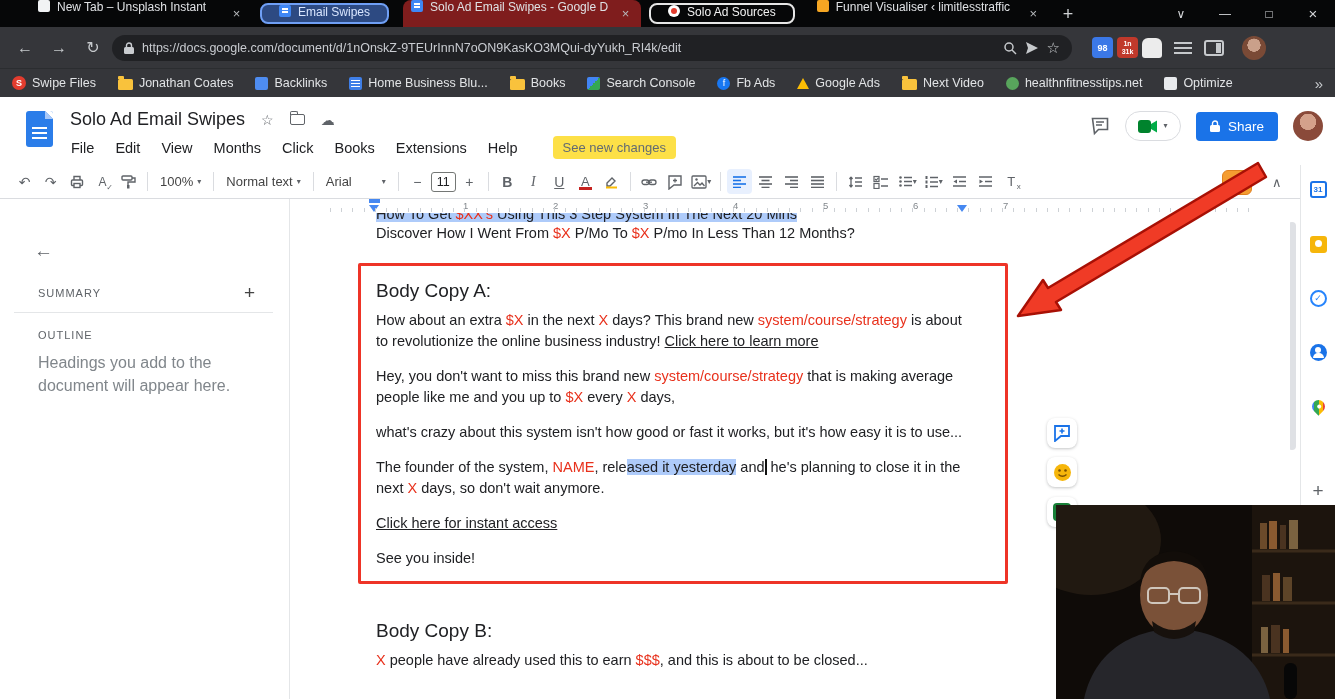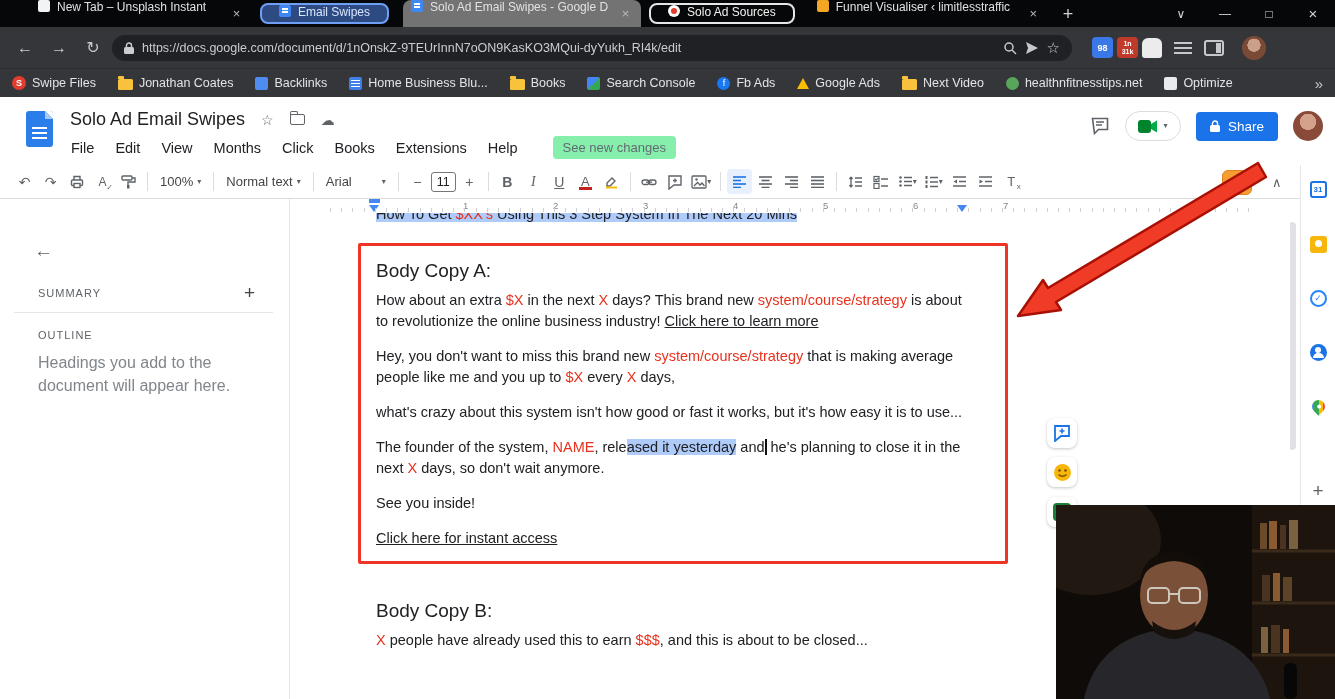--- a/index.html
+++ b/index.html
@@ -8,21 +8,21 @@
   .ic{font-style:normal;display:inline-flex;align-items:center;justify-content:center;line-height:1}
   .ic-back::before{content:"←"} .ic-fwd::before{content:"→"} .ic-reload::before{content:"↻"}
   .ic-star::before{content:"☆"} .ic-close::before{content:"×"} .ic-chevd::before{content:"∨"}
   .ic-min::before{content:"—"} .ic-max::before{content:"□"} .ic-plus::before{content:"+"}
   .ic-caret::before{content:"▾"} .ic-collapse::before{content:"∧"} .ic-undo::before{content:"↶"}
   .ic-redo::before{content:"↷"} .ic-cloud::before{content:"☁"} .ic-overflow::before{content:"»"}
 
   
   .titlebar{position:absolute;left:0;top:0;width:1335px;height:27px;background:#060708;display:flex;align-items:center;padding-left:30px}
   .tab{display:flex;height:27px;padding:0 8px;border-radius:8px 8px 0 0;color:#dfe1e4;font-size:12px;white-space:nowrap;overflow:hidden}
-  .tab-active{background:#737373}
+  .tab-active{background:#7f1d1d}
   .tab-grp{height:21px;border-radius:8px;margin:0 8px;padding:0 17px}
   .tab-grp-blue{border:2px solid #6f9ff5;background:#2d4a82;color:#d9e6ff}
   .tab-grp-white{border:2px solid #e6e6e6;color:#f2f2f2}
   .tablabel{overflow:hidden;text-overflow:ellipsis;flex:1}
   .tabx{margin-left:8px;color:#b7babd;font-size:13px;width:15px;flex:0 0 auto}
   .fav{width:12px;height:12px;border-radius:2px;margin-right:7px;position:relative;flex:0 0 auto}
   .fav-white{background:#f1f3f4}
   .fav-doc{background:#3f87f5}
   .fav-doc::after{content:"";position:absolute;left:3px;top:3px;width:6px;height:1.5px;background:#fff;box-shadow:0 3px 0 #fff}
   .fav-target{background:#fff;border-radius:50%}
@@ -70,21 +70,21 @@
   .docsicon{position:absolute;left:26px;top:14px;width:27px;height:36px;background:#2b7de9;border-radius:3px}
   .docsicon::before{content:"";position:absolute;right:0;top:0;border-left:8px solid #a8c8f8;border-top:8px solid #fff;border-radius:0 3px 0 0}
   .docsicon::after{content:"";position:absolute;left:6px;top:16px;width:15px;height:2px;background:#fff;box-shadow:0 5px 0 #fff,0 10px 0 #fff}
   .doctitle-row{position:absolute;left:70px;top:12px;display:flex;align-items:center;gap:16px}
   .doctitle{font-size:18px;color:#202124}
   .title-ic{color:#5f6368;font-size:14px}
   .mini-folder{width:15px;height:11px;border:1.5px solid #5f6368;border-radius:2px;position:relative}
   .mini-folder::before{content:"";position:absolute;top:-4px;left:-1px;width:6px;height:3px;border:1.5px solid #5f6368;border-bottom:none;border-radius:2px 2px 0 0}
   .menurow{position:absolute;left:71px;top:39px;display:flex;align-items:center;gap:21px;font-size:14.5px;color:#202124}
   .menurow span{cursor:default}
-  .seenew{background:#86efac;color:#636b72;font-size:13px;padding:4px 10px;border-radius:4px;margin-left:14px}
+  .seenew{background:#fde047;color:#636b72;font-size:13px;padding:4px 10px;border-radius:4px;margin-left:14px}
   .hdr-right{position:absolute;right:12px;top:14px;display:flex;align-items:center;gap:15px}
   .meet{width:56px;height:30px;border:1px solid #dadce0;border-radius:15px;display:flex;align-items:center;justify-content:center;gap:5px}
   .sharebtn{height:29px;background:#1a73e8;color:#fff;border-radius:4px;display:flex;align-items:center;gap:8px;padding:0 14px;font-size:13.5px}
   .avatar-lg{width:30px;height:30px;border-radius:50%;background:radial-gradient(circle at 50% 36%,#d4a18b 0 33%,#8a4a3a 34% 100%)}
 
   
   .toolbar{position:absolute;left:0;top:165px;width:1335px;height:34px;background:#fff;border-bottom:1px solid #dadce0;display:flex;align-items:center;padding-left:12px;gap:1px}
   .tb{min-width:25px;height:25px;display:flex;align-items:center;justify-content:center;color:#5f6368;border-radius:4px;font-size:14px}
   .tbdiv{width:1px;height:19px;background:#dadce0;margin:0 5px}
   .tb-sel{color:#444;font-size:13px;display:flex;align-items:center;gap:4px;padding:0 6px}
@@ -552,28 +552,29 @@
   <span class="strip-item" style="top:232px">
       <span class="mappin"></span>
     </span>
   <span class="strip-item stripplus ic ic-plus" style="top:316px"></span>
 </div>
 <span class="scrollthumb"></span>
 
 <div class="docarea">
   <div class="content">
     <div class="headline docline"><span class="seg-sel">How To Get </span><span class="seg-selred">$XX's</span><span class="seg-sel"> Using This 3 Step System In The Next 20 Mins</span></div>
+    <div class="subline docline"><span>Discover How I Went From </span><span class="seg-red">$X</span><span> P/Mo To </span><span class="seg-red">$X</span><span> P/mo In Less Than 12 Months?</span></div>
     <div class="redbox">
       <div class="bc-title">Body Copy A:</div>
       <p class="p"><span>How about an extra </span><span class="seg-red">$X</span><span> in the next </span><span class="seg-red">X</span><span> days? This brand new </span><span class="seg-red">system/course/strategy</span><span> is about to revolutionize the online business industry! </span><span class="seg-und">Click here to learn more</span></p>
       <p class="p"><span>Hey, you don't want to miss this brand new </span><span class="seg-red">system/course/strategy</span><span> that is making average people like me and you up to </span><span class="seg-red">$X</span><span> every </span><span class="seg-red">X</span><span> days,</span></p>
       <p class="p"><span>what's crazy about this system isn't how good or fast it works, but it's how easy it is to use...</span></p>
       <p class="p"><span>The founder of the system, </span><span class="seg-red">NAME</span><span>, rele</span><span class="seg-sel">ased it yesterday</span><span> and</span><span class="seg-caret"></span><span> he's planning to close it in the next </span><span class="seg-red">X</span><span> days, so don't wait anymore.</span></p>
+      <p class="p"><span class="seg-und">Click here for instant access</span></p>
       <p class="p"><span>See you inside!</span></p>
-      <p class="p"><span class="seg-und">Click here for instant access</span></p>
     </div>
     <div class="bodyb">
       <div class="bc-title">Body Copy B:</div>
       <p class="p"><span class="seg-red">X</span><span> people have already used this to earn </span><span class="seg-red">$$$</span><span>, and this is about to be closed...</span></p>
     </div>
   </div>
 </div>
 
 <span class="fab" style="top:418px">
   <svg width="18" height="18">

